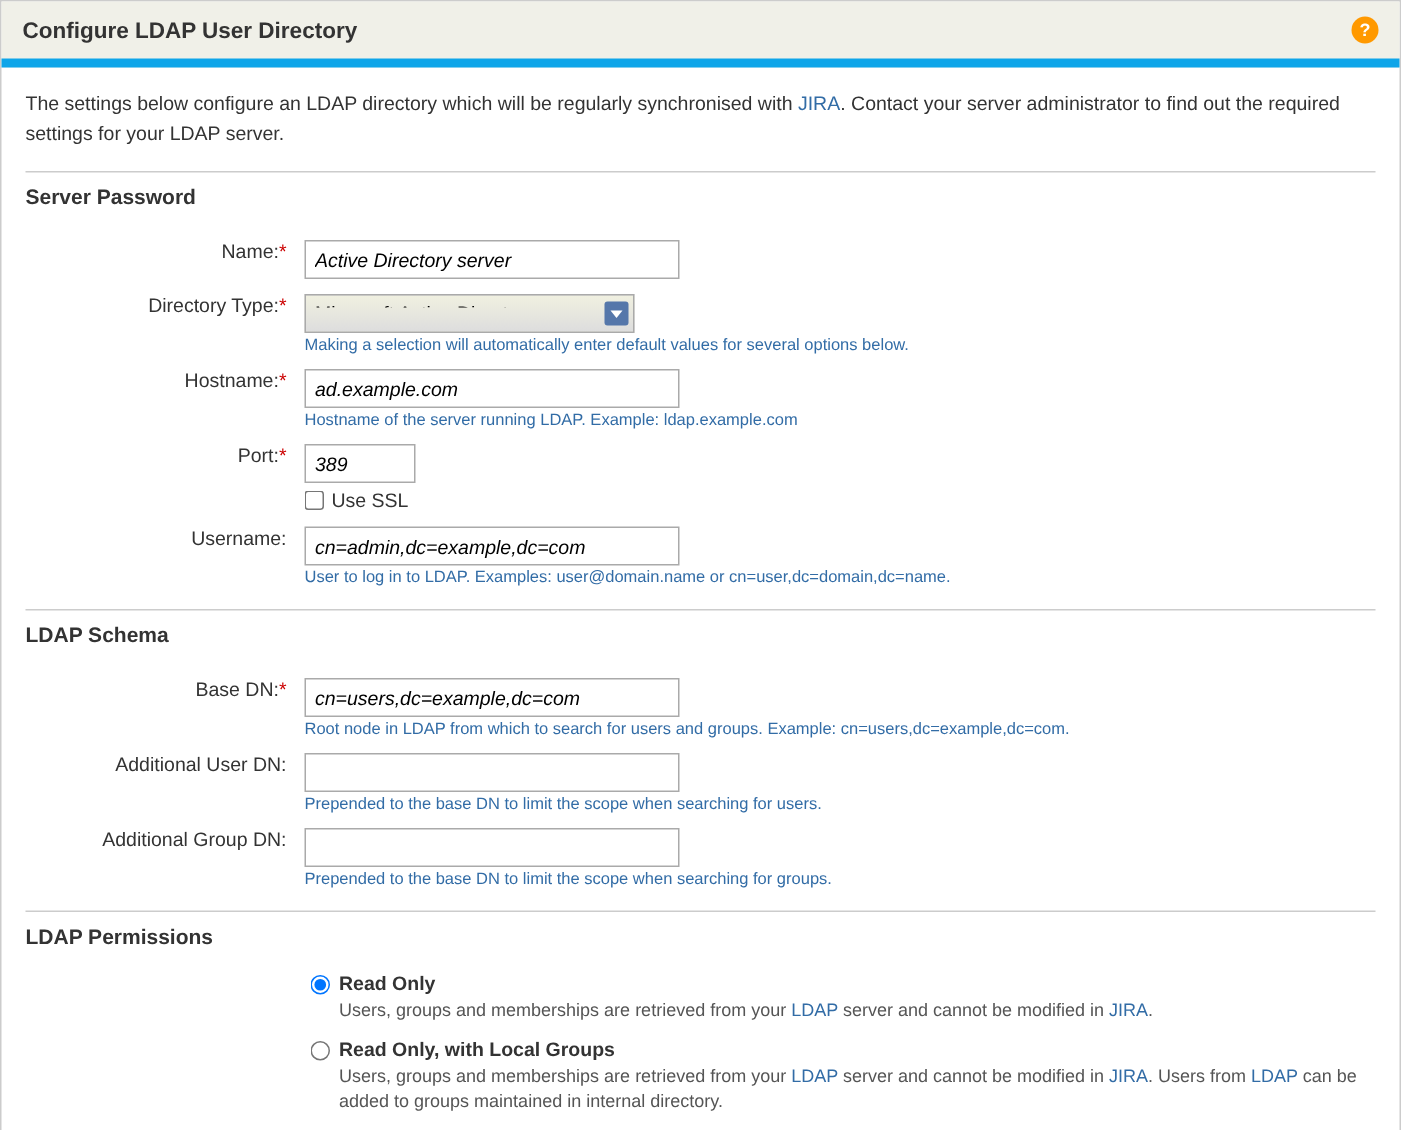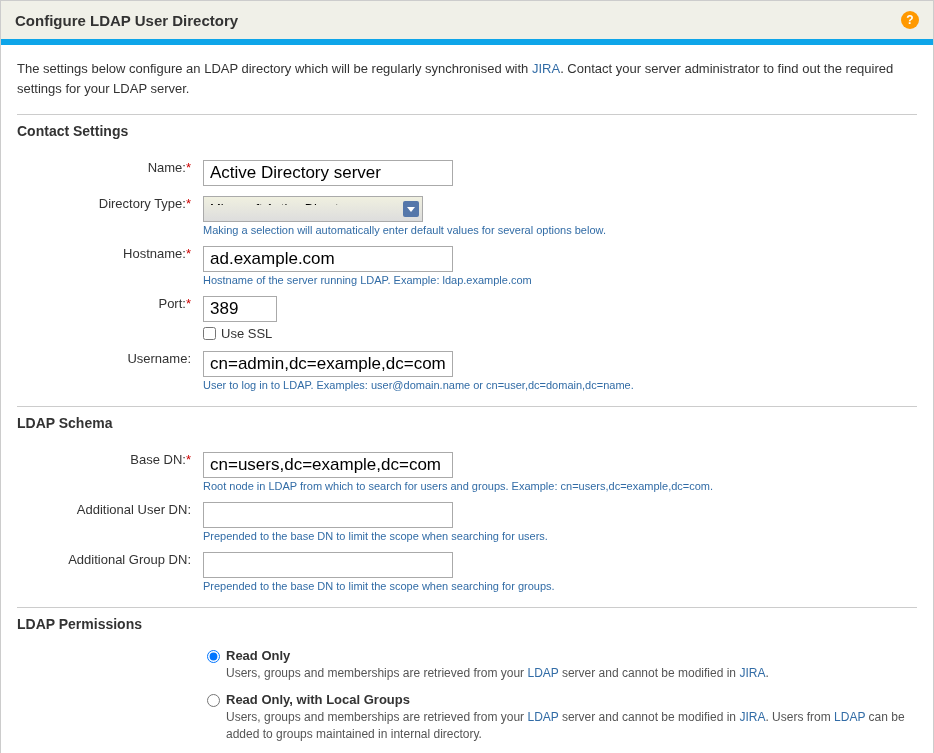--- a/index.html
+++ b/index.html
@@ -82,23 +82,24 @@
     .required {
       color: #c00;
     }
     .input-cell {
       vertical-align: top;
       padding-top: 4px;
     }
     .text-input {
       border: 1px solid #aaa;
       padding: 4px 6px;
-      font-size: 17px;
+      font-size: 13px;
       width: 250px;
       height: 26px;
+      font-style: italic;
     }
     .text-input-wide {
       width: 250px;
     }
     .port-input {
       width: 74px;
     }
     .hint-text {
       font-size: 11px;
       color: #326ca6;
@@ -191,21 +192,21 @@
   <div class="page-header">
     <h1>Configure LDAP User Directory</h1>
     <div class="help-icon">?</div>
   </div>
 
   <div class="page-content">
     <p class="intro-text">
       The settings below configure an LDAP directory which will be regularly synchronised with <a>JIRA</a>. Contact your server administrator to find out the required settings for your LDAP server.
     </p>
 
-    <div class="section-header">Contact Settings</div>
+    <div class="section-header">Server Password</div>
 
     <table class="form-table">
       <tbody>
           <tr>
         <td class="label-cell">
           <span>Name:</span><span class="required">*</span>
         </td>
         <td class="input-cell">
           <input type="text" class="text-input text-input-wide" value="Active Directory server" style="">
         </td>

